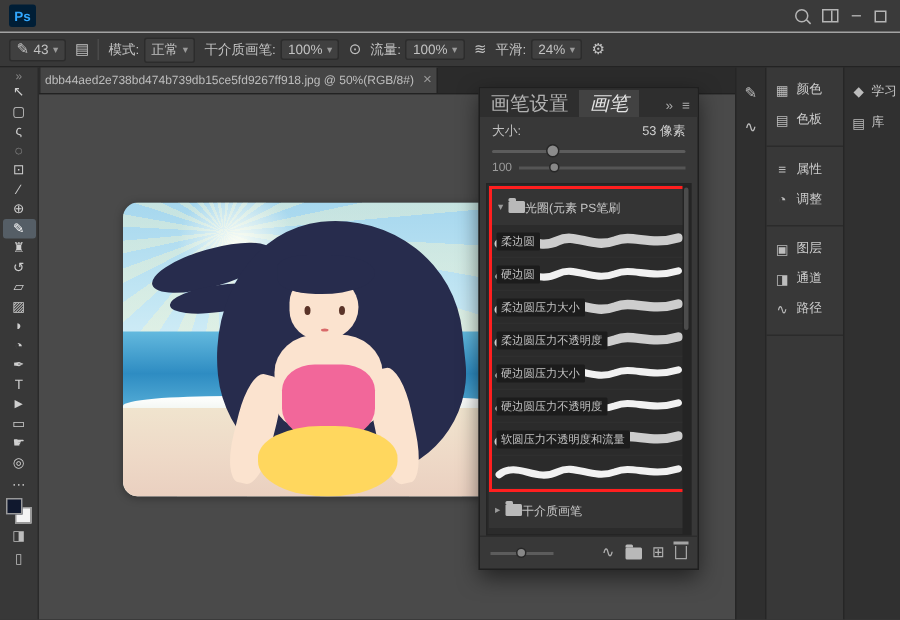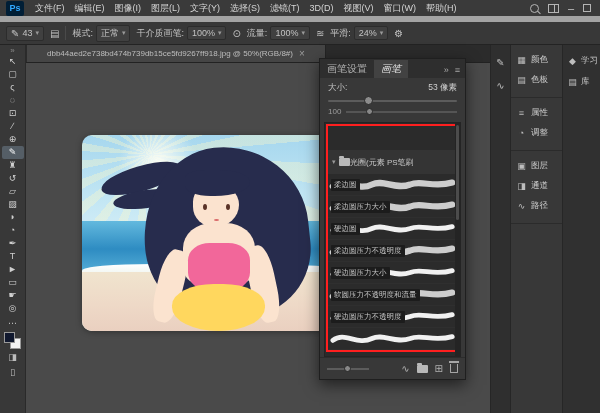--- a/index.html
+++ b/index.html
@@ -4,21 +4,21 @@
 <style>
   :root{ --highlight:#ff1f1f; --accent:#31a8ff; }
   *{box-sizing:border-box; margin:0; padding:0;}
   body{width:600px;height:413px;overflow:hidden;background:#262626;
        font-family:"Liberation Sans","DejaVu Sans",sans-serif;color:#c8c8c8;
        -webkit-user-select:none;user-select:none;}
   .app{width:600px;height:413px;display:flex;flex-direction:column;background:#323232;}
 
   
   .menubar{height:22px;flex:none;display:flex;align-items:center;background:#3a3a3a;
-           border-bottom:6px solid #a3a3a3;padding:0 4px;}
+           border-bottom:1px solid #a3a3a3;padding:0 4px;}
   .ps-logo{width:18px;height:15px;background:#001e36;color:var(--accent);font-size:9px;
            font-weight:bold;display:flex;align-items:center;justify-content:center;
            border-radius:2px;margin:0 6px 0 2px;flex:none;}
   .menu-item{padding:0 5px;font-size:9px;color:#d4d4d4;line-height:22px;white-space:nowrap;cursor:default;}
   .menubar-right{margin-left:auto;display:flex;align-items:center;gap:9px;padding-right:5px;}
   .icon-search{width:9px;height:9px;border:1px solid #b5b5b5;border-radius:50%;position:relative;}
   .icon-search::after{content:"";position:absolute;width:4px;height:1px;background:#b5b5b5;
            right:-3px;bottom:-1px;transform:rotate(45deg);}
   .icon-workspace{width:11px;height:9px;border:1px solid #b5b5b5;position:relative;}
   .icon-workspace::before{content:"";position:absolute;top:0;bottom:0;right:3px;width:1px;background:#b5b5b5;}
@@ -48,21 +48,21 @@
   .tool-glyph{pointer-events:none;}
   .tb-ellipsis{margin-top:3px;font-size:9px;color:#bdbdbd;height:10px;}
   .fgbg{position:relative;width:17px;height:17px;margin-top:4px;flex:none;}
   .fg{position:absolute;left:0;top:0;width:11px;height:11px;background:#10182e;border:1px solid #9a9a9a;z-index:2;}
   .bg{position:absolute;right:0;bottom:0;width:11px;height:11px;background:#f4f4f4;border:1px solid #9a9a9a;}
   .tb-bottom{font-size:9px;color:#bdbdbd;height:12px;margin-top:3px;}
 
   
   .docwin{flex:1;display:flex;flex-direction:column;min-width:0;}
   .tabbar{height:18px;flex:none;background:#2b2b2b;display:flex;align-items:flex-end;border-bottom:1px solid #222;}
-  .doc-tab{height:17px;background:#454545;display:flex;align-items:center;gap:6px;padding:0 20px;
+  .doc-tab{height:17px;background:#454545;display:flex;align-items:center;gap:6px;padding:0 3px;
            margin-left:1px;font-size:8px;color:#bdbdbd;border-right:1px solid #232323;white-space:nowrap;}
   .tab-close{color:#9a9a9a;font-size:10px;line-height:10px;cursor:pointer;}
   .canvas{flex:1;background:#4a4a4a;position:relative;overflow:hidden;}
 
   
   .artwork{position:absolute;left:56px;top:72px;width:258px;height:196px;border-radius:10px;
            overflow:hidden;box-shadow:0 1px 6px rgba(0,0,0,.35);}
   .artwork div{position:absolute;}
   .art-sky{inset:0;background:linear-gradient(180deg,#a6d7ee 0%,#c4e7f4 35%,#ddf1f8 60%,#eaf6fa 100%);}
   .art-rays{inset:0;background:repeating-conic-gradient(from -20deg at 26% 10%,
@@ -91,37 +91,37 @@
   
   .statusbar{height:18px;flex:none;background:#383838;border-top:1px solid #2a2a2a;display:flex;
            align-items:center;gap:14px;padding:0 9px;font-size:8.5px;color:#b4b4b4;}
   .sb-chev{color:#8f8f8f;font-size:9px;}
 
   
   .brush-panel{position:absolute;left:319px;top:13px;width:147px;height:322px;background:#383838;
            border:1px solid #1f1f1f;box-shadow:0 5px 14px rgba(0,0,0,.55);z-index:5;
            display:flex;flex-direction:column;}
   .bp-tabs{height:19px;flex:none;background:#2e2e2e;display:flex;align-items:flex-end;}
-  .bp-tab{padding:0 7px;height:18px;line-height:18px;font-size:10px;color:#b2b2b2;cursor:pointer;white-space:nowrap;}
+  .bp-tab{padding:0 7px;height:18px;line-height:18px;font-size:13px;color:#b2b2b2;cursor:pointer;white-space:nowrap;}
   .bp-tab.active{background:#424242;color:#e4e4e4;font-style:italic;}
   .bp-tabs-right{margin-left:auto;display:flex;gap:6px;padding:0 5px 3px 0;color:#a8a8a8;font-size:9px;}
   .bp-size-row{display:flex;align-items:center;padding:4px 8px 0;font-size:8.5px;color:#c0c0c0;}
   .bp-size-row .val{margin-left:auto;color:#d0d0d0;}
   .bp-slider{margin:6px 8px 2px;height:2px;background:#5c5c5c;position:relative;border-radius:1px;}
   .bp-knob{position:absolute;left:28%;top:-4px;width:9px;height:9px;background:#8c8c8c;
            border:1px solid #272727;border-radius:50%;}
   .bp-mini-row{display:flex;align-items:center;gap:5px;padding:3px 8px 4px;font-size:8px;color:#9c9c9c;}
   .bp-mini-slider{flex:1;height:2px;background:#555;position:relative;}
   .bp-mini-knob{position:absolute;left:18%;top:-3px;width:7px;height:7px;background:#888;
            border:1px solid #272727;border-radius:50%;}
   .bp-list{flex:1;margin:2px 4px 0;background:#2b2b2b;border:1px solid #242424;position:relative;
            overflow:hidden;padding:1px;}
   .red-wrap{border:2px solid var(--highlight);margin:0;}
   .bp-folder{display:flex;align-items:center;gap:0;height:18px;padding:12px 4px;background:#343434;
-           font-size:8px;color:#c6c6c6;cursor:pointer;margin-top:24px;}
+           font-size:8px;color:#c6c6c6;cursor:pointer;}
   .bp-folder .fcaret{font-size:7px;color:#9a9a9a;width:7px;}
   .icon-folder{width:11px;height:8px;background:#b9b9b9;border-radius:1px;position:relative;flex:none;}
   .icon-folder::before{content:"";position:absolute;top:-2px;left:0;width:5px;height:2px;
            background:#b9b9b9;border-radius:1px 1px 0 0;}
   .bp-row{height:22px;position:relative;border-bottom:1px solid #2f2f2f;cursor:pointer;}
   .bp-row svg{position:absolute;inset:0;width:100%;height:100%;}
   .bp-row path{fill:none;stroke:#f1f1f1;stroke-linecap:round;}
   .bp-row.soft path{stroke-width:6.5;opacity:.82;}
   .bp-row.hard path{stroke-width:5;opacity:1;}
   .bp-chip{position:absolute;left:3px;top:5px;background:#1c1c1c;padding:1px 3px;font-size:7.5px;
@@ -150,34 +150,20 @@
            flex-direction:column;padding-top:7px;gap:3px;}
   .far-item{display:flex;align-items:center;gap:3px;padding:3px 4px;font-size:8.5px;color:#c6c6c6;cursor:pointer;white-space:nowrap;}
 </style>
 </head>
 <body>
 
 <div class="app">
 
   <div class="menubar">
     <div class="ps-logo">Ps</div>
-    <div style="display:flex">
-
-    <div class="menu-item">文件(F)</div>
-        <div class="menu-item">编辑(E)</div>
-        <div class="menu-item">图像(I)</div>
-        <div class="menu-item">图层(L)</div>
-        <div class="menu-item">文字(Y)</div>
-        <div class="menu-item">选择(S)</div>
-        <div class="menu-item">滤镜(T)</div>
-        <div class="menu-item">3D(D)</div>
-        <div class="menu-item">视图(V)</div>
-        <div class="menu-item">窗口(W)</div>
-        <div class="menu-item">帮助(H)</div>
-      </div>
     <div class="menubar-right">
       <span class="icon-search"></span>
       <span class="icon-workspace"></span>
       <span class="icon-min">–</span>
       <span class="icon-max"></span>
     </div>
   </div>
 
   <div class="optionsbar">
     <div class="opt-box">
@@ -361,55 +347,55 @@
             <span>光圈(元素 PS笔刷</span>
           </div>
           <div>
 
           <div class="bp-row soft">
               <svg viewBox="0 0 135 22" preserveAspectRatio="none">
                 <path d="M5 13 C 18 3, 30 19, 46 11 C 58 5, 70 17, 86 11 C 98 6, 110 15, 130 9"></path>
               </svg>
               <span class="bp-chip">柔边圆</span>
             </div>
+              <div class="bp-row hard">
+              <svg viewBox="0 0 135 22" preserveAspectRatio="none">
+                <path d="M5 13 C 18 3, 30 19, 46 11 C 58 5, 70 17, 86 11 C 98 6, 110 15, 130 9"></path>
+              </svg>
+              <span class="bp-chip">硬边圆</span>
+            </div>
               <div class="bp-row soft">
               <svg viewBox="0 0 135 22" preserveAspectRatio="none">
                 <path d="M5 13 C 18 3, 30 19, 46 11 C 58 5, 70 17, 86 11 C 98 6, 110 15, 130 9"></path>
               </svg>
               <span class="bp-chip">柔边圆压力大小</span>
             </div>
+              <div class="bp-row soft">
+              <svg viewBox="0 0 135 22" preserveAspectRatio="none">
+                <path d="M5 13 C 18 3, 30 19, 46 11 C 58 5, 70 17, 86 11 C 98 6, 110 15, 130 9"></path>
+              </svg>
+              <span class="bp-chip">柔边圆压力不透明度</span>
+            </div>
               <div class="bp-row hard">
               <svg viewBox="0 0 135 22" preserveAspectRatio="none">
                 <path d="M5 13 C 18 3, 30 19, 46 11 C 58 5, 70 17, 86 11 C 98 6, 110 15, 130 9"></path>
               </svg>
-              <span class="bp-chip">硬边圆</span>
+              <span class="bp-chip">硬边圆压力大小</span>
+            </div>
+              <div class="bp-row hard">
+              <svg viewBox="0 0 135 22" preserveAspectRatio="none">
+                <path d="M5 13 C 18 3, 30 19, 46 11 C 58 5, 70 17, 86 11 C 98 6, 110 15, 130 9"></path>
+              </svg>
+              <span class="bp-chip">硬边圆压力不透明度</span>
             </div>
               <div class="bp-row soft">
               <svg viewBox="0 0 135 22" preserveAspectRatio="none">
                 <path d="M5 13 C 18 3, 30 19, 46 11 C 58 5, 70 17, 86 11 C 98 6, 110 15, 130 9"></path>
               </svg>
-              <span class="bp-chip">柔边圆压力不透明度</span>
-            </div>
-              <div class="bp-row hard">
-              <svg viewBox="0 0 135 22" preserveAspectRatio="none">
-                <path d="M5 13 C 18 3, 30 19, 46 11 C 58 5, 70 17, 86 11 C 98 6, 110 15, 130 9"></path>
-              </svg>
-              <span class="bp-chip">硬边圆压力大小</span>
-            </div>
-              <div class="bp-row soft">
-              <svg viewBox="0 0 135 22" preserveAspectRatio="none">
-                <path d="M5 13 C 18 3, 30 19, 46 11 C 58 5, 70 17, 86 11 C 98 6, 110 15, 130 9"></path>
-              </svg>
               <span class="bp-chip">软圆压力不透明度和流量</span>
-            </div>
-              <div class="bp-row hard">
-              <svg viewBox="0 0 135 22" preserveAspectRatio="none">
-                <path d="M5 13 C 18 3, 30 19, 46 11 C 58 5, 70 17, 86 11 C 98 6, 110 15, 130 9"></path>
-              </svg>
-              <span class="bp-chip">硬边圆压力不透明度</span>
             </div>
               <div class="bp-row hard">
               <svg viewBox="0 0 135 22" preserveAspectRatio="none">
                 <path d="M5 13 C 18 3, 30 19, 46 11 C 58 5, 70 17, 86 11 C 98 6, 110 15, 130 9"></path>
               </svg>
             </div>
             </div>
         </div>
         <div class="bp-folder">
           <span class="fcaret">▸</span>

